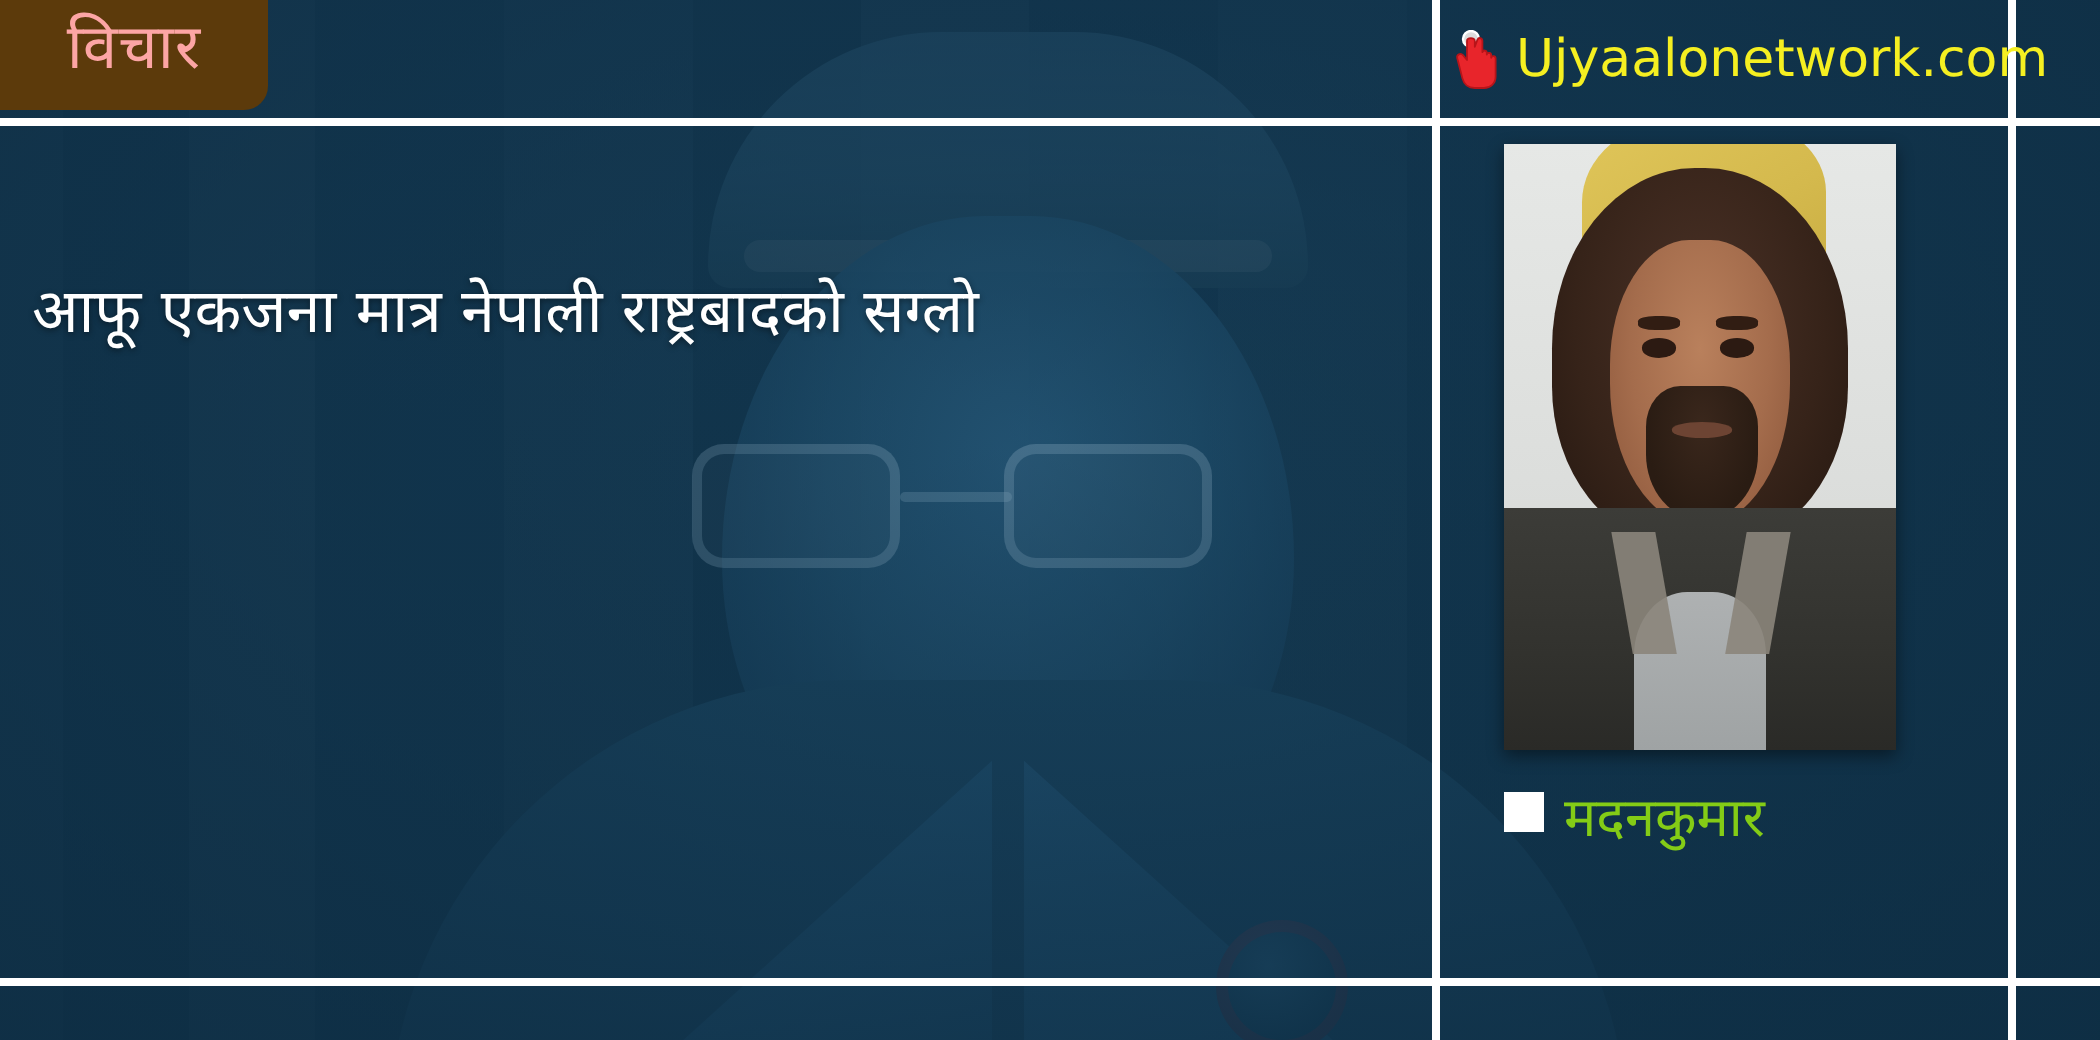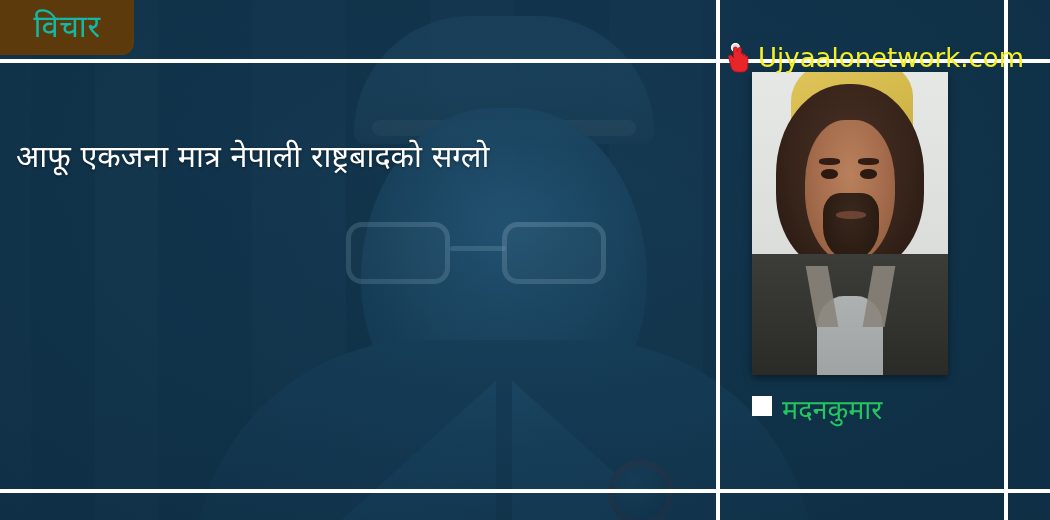--- a/index.html
+++ b/index.html
@@ -114,33 +114,33 @@
   
   .badge {
     position:absolute; left:0; top:0;
     width:134px; height:55px;
     background:#5c3a0b;
     border-radius:0 0 12px 0;
     display:flex; align-items:center; justify-content:center;
     z-index:5;
   }
   .badge-label {
-    color:#14b8a6;
+    color:#fca5a5;
     font-size:31px;
     line-height:1;
     letter-spacing:.5px;
     padding-bottom:3px;
+    font-family:Liberation Mono, monospace;
   }
 
   .brand {
     position:absolute; left:726px; top:8px;
     height:44px;
     display:flex; align-items:center; gap:6px;
     z-index:5;
-    margin-top:28px;
   }
   .brand-label {
     color:#f5ef21;
     font-size:26px;
     line-height:1;
     white-space:nowrap;
   }
   .hand-icon { width:26px; height:30px; display:block; }
 
   
@@ -230,21 +230,21 @@
     display:flex; gap:10px; align-items:flex-start;
     z-index:4;
   }
   .credit-bullet {
     flex:0 0 auto;
     width:20px; height:20px;
     background:#ffffff;
     margin-top:6px;
   }
   .credit-name {
-    color:#22c55e;
+    color:#84cc16;
     font-size:27px;
     line-height:40px;
   }
 </style>
 </head>
 <body>
 
 <div class="card">
 
   <div class="bg-wrap">

